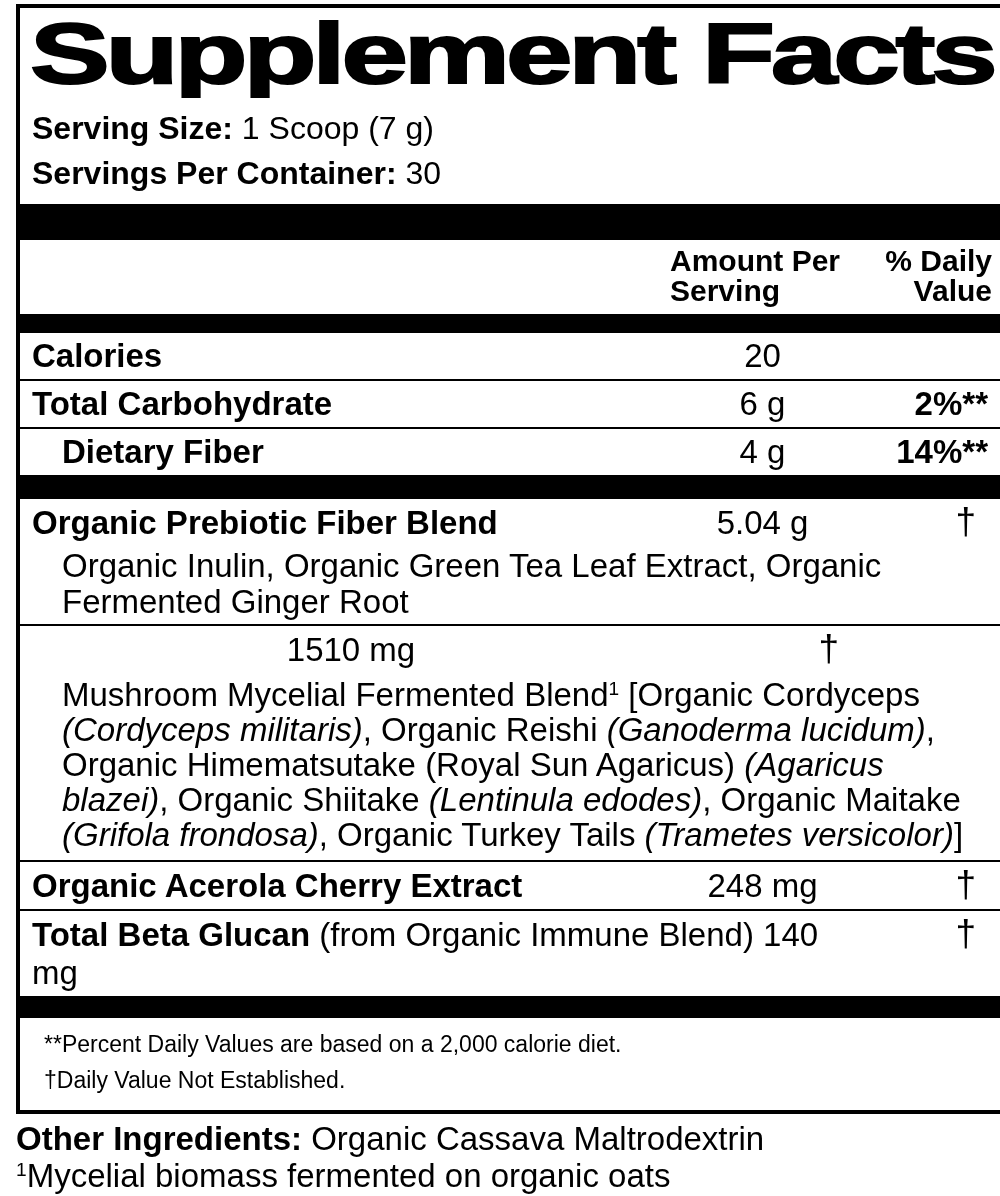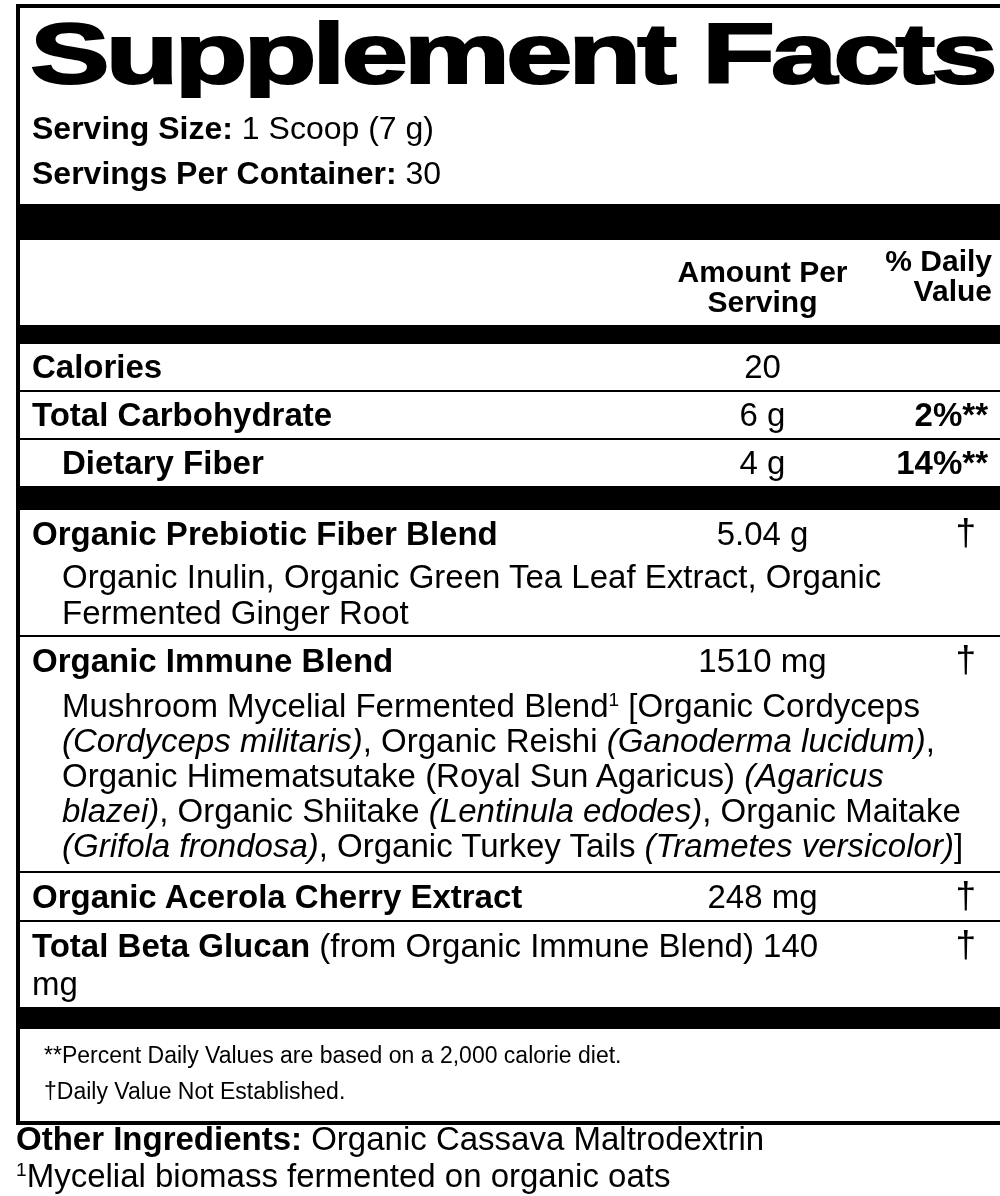--- a/index.html
+++ b/index.html
@@ -23,21 +23,21 @@
   .serving-block { padding: 8px 12px 8px; font-size: 32px; line-height: 45px; }
   .bar { width: 100%; background: #000; }
   .bar-1 { height: 36px; }
   .bar-2 { height: 19px; }
   .bar-3 { height: 24px; }
   .bar-4 { height: 22px; }
   .hdr {
     display: grid; grid-template-columns: 1fr 185px 137px;
     padding: 6px 12px 8px; font-weight: bold; font-size: 30px; line-height: 30px;
   }
-  .hdr .c2 { grid-column: 2; text-align: center; margin-top: 11px; }
+  .hdr .c2 { grid-column: 2; text-align: left; }
   .hdr .c3 { grid-column: 3; text-align: right; padding-left: 6px; }
   .row {
     display: grid; grid-template-columns: 1fr 185px 137px;
     padding: 4px 12px 4px; font-size: 33px; line-height: 38px;
     align-items: baseline;
   }
   .row.rt { border-top: 2px solid #000; }
   .row-beta { grid-template-columns: 1fr 137px; }
   .indent1 { padding-left: 30px; }
   .amt { text-align: center; }
@@ -102,21 +102,20 @@
   <div class="bar bar-3"></div>
 
   <div class="row">
     <div><span class="b">Organic Prebiotic Fiber Blend</span></div>
     <div class="amt">5.04 g</div>
     <div class="dv dagger">†</div>
   </div>
   <div class="sub">Organic Inulin, Organic Green Tea Leaf Extract, Organic Fermented Ginger Root</div>
 
   <div class="row rt">
-    <div><span class="b">Organic Immune Blend</span></div>
     <div class="amt">1510 mg</div>
     <div class="dv dagger">†</div>
   </div>
   <div class="desc"><span>Mushroom Mycelial Fermented Blend</span><sup>1</sup><span> [Organic Cordyceps </span><span class="i">(Cordyceps militaris)</span><span>, Organic Reishi </span><span class="i">(Ganoderma lucidum)</span><span>, Organic Himematsutake (Royal Sun Agaricus) </span><span class="i">(Agaricus blazei)</span><span>, Organic Shiitake </span><span class="i">(Lentinula edodes)</span><span>, Organic Maitake </span><span class="i">(Grifola frondosa)</span><span>, Organic Turkey Tails </span><span class="i">(Trametes versicolor)</span><span>]</span></div>
 
   <div class="row rt">
     <div><span class="b">Organic Acerola Cherry Extract</span></div>
     <div class="amt">248 mg</div>
     <div class="dv dagger">†</div>
   </div>

